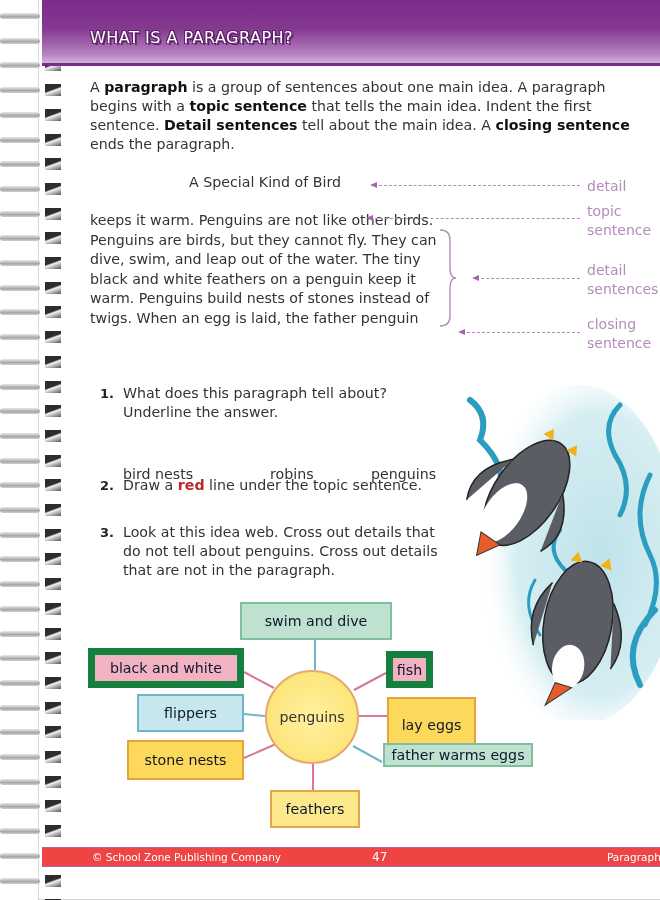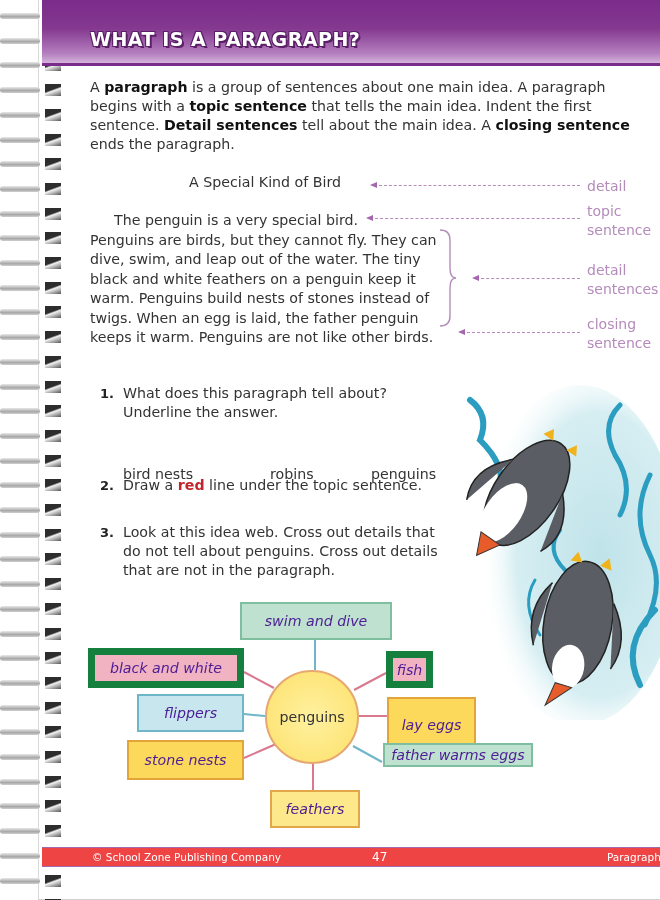--- a/index.html
+++ b/index.html
@@ -7,21 +7,21 @@
     body { position: relative; font-family: "DejaVu Sans", "Liberation Sans", sans-serif; color: #2a2a2a; }
 
     .page { position: absolute; left: 38px; top: 0; width: 622px; height: 900px; background: #fff; border-left: 1px solid #d8d8d8; border-bottom: 1px solid #d0d0d0; }
 
     .binding { position: absolute; left: 0; top: 0; width: 62px; height: 900px; }
     .coil { position: absolute; left: 0; width: 62px; height: 12px; }
     .coil .wire { position: absolute; left: 0; top: 3px; width: 40px; height: 6px; border-radius: 3px; background: linear-gradient(#e8e8e8, #a8a8a8 60%, #cfcfcf); }
     .coil .hole { position: absolute; left: 45px; top: 0; width: 16px; height: 12px; background: linear-gradient(160deg, #2d2d2d 45%, #f2f2f2 55%, #555 100%); }
 
     .header-band { position: absolute; left: 42px; top: 0; width: 618px; height: 66px; background: linear-gradient(180deg, #7a2c8a 0%, #84388f 45%, #b47fbf 85%, #d2b3d8 100%); border-bottom: 3px solid #7a2c8a; }
-    .header-title { position: absolute; left: 90px; top: 28px; font-family: "DejaVu Sans", sans-serif; font-weight: bold; font-size: 19px; letter-spacing: 0.5px; color: #fff; text-shadow: 2px 2px 0 #5a1f66, -1px -1px 0 #5a1f66, 1px -1px 0 #5a1f66, -1px 1px 0 #5a1f66; }
+    .header-title { position: absolute; left: 90px; top: 28px; font-family: "DejaVu Sans", sans-serif; font-weight: normal; font-size: 16px; letter-spacing: 0.5px; color: #fff; text-shadow: 2px 2px 0 #5a1f66, -1px -1px 0 #5a1f66, 1px -1px 0 #5a1f66, -1px 1px 0 #5a1f66; }
 
     .intro { position: absolute; left: 90px; top: 78px; width: 550px; font-size: 14.2px; line-height: 19px; color: #333; }
     .intro b { color: #111; }
 
     .story-title { position: absolute; left: 189px; top: 174px; font-size: 14.2px; color: #333; }
     .story { position: absolute; left: 90px; top: 211px; width: 360px; font-size: 14.2px; line-height: 19.5px; color: #333; }
     .story .indent { padding-left: 24px; }
 
     .brace { position: absolute; left: 438px; top: 228px; width: 18px; height: 100px; }
     .pointer { position: absolute; height: 2px; border-top: 1.5px dashed #b889bf; }
@@ -30,21 +30,21 @@
 
     .q { position: absolute; left: 100px; font-size: 14.2px; line-height: 19px; color: #333; }
     .q .num { position: absolute; left: 0; font-weight: bold; font-size: 13px; color: #222; }
     .q .txt { padding-left: 23px; display: block; }
     .q .red { color: #c0272d; font-weight: bold; }
     .choice { position: absolute; top: 432px; font-size: 14.2px; color: #333; margin-top: 34px; }
 
     .illustration { position: absolute; left: 450px; top: 385px; width: 210px; height: 335px; }
 
     .web { position: absolute; left: 0; top: 0; width: 660px; height: 900px; pointer-events: none; }
-    .node { position: absolute; display: flex; align-items: center; justify-content: center; font-size: 14.2px; color: #4c1d95; pointer-events: auto; font-style: italic; }
+    .node { position: absolute; display: flex; align-items: center; justify-content: center; font-size: 14.2px; color: #0f172a; pointer-events: auto; }
     .node.green { background: #bfe1cf; border: 2px solid #7fbe9f; }
     .node.pink { background: #f1b3c2; border: 7px solid #15803d; }
     .node.blue { background: #c7e6ee; border: 2px solid #6fb6c8; }
     .node.yellow { background: #fcd95a; border: 2px solid #e3a43a; }
     .node.lyellow { background: #fde98c; border: 2px solid #e4a748; }
     .center-node { position: absolute; left: 265px; top: 670px; width: 94px; height: 94px; border-radius: 50%; background: radial-gradient(circle, #fff1a0 0%, #fde57a 70%, #f7d46a 100%); border: 2px solid #e6a870; display: flex; align-items: center; justify-content: center; font-size: 14.2px; color: #333; }
 
     .footer { position: absolute; left: 42px; top: 847px; width: 618px; height: 20px; background: #ef4444; border-top: 1px solid #a06aab; border-bottom: 1px solid #a06aab; color: #fff; font-size: 10.5px; }
     .footer .copy { position: absolute; left: 50px; top: 3px; }
     .footer .pnum { position: absolute; left: 330px; top: 2px; font-size: 12px; }
@@ -208,23 +208,22 @@
 <div class="header-band"></div>
 <div class="header-title">WHAT IS A PARAGRAPH?</div>
 
 <div class="intro">
   <span>A </span><b>paragraph</b><span> is a group of sentences about one main idea. A paragraph begins with a </span><b>topic sentence</b><span> that tells the main idea. Indent the first sentence. </span><b>Detail sentences</b><span> tell about the main idea. A </span><b>closing sentence</b><span> ends the paragraph.</span>
 </div>
 
 <div class="story-title">A Special Kind of Bird</div>
 
 <div class="story">
-  <div class="indent">The penguin is a very special bird.</div>
+  <div>keeps it warm. Penguins are not like other birds.</div>
   <div>Penguins are birds, but they cannot fly. They can dive, swim, and leap out of the water. The tiny black and white feathers on a penguin keep it warm. Penguins build nests of stones instead of twigs. When an egg is laid, the father penguin</div>
-  <div>keeps it warm. Penguins are not like other birds.</div>
 </div>
 
 <svg class="brace" viewBox="0 0 18 100">
   <path d="M2 2 Q12 2 12 12 L12 40 Q12 50 18 50 Q12 50 12 60 L12 88 Q12 98 2 98" fill="none" stroke="#b48bbb" stroke-width="1.4"></path>
 </svg>
 
 <div class="pointer" style="left:374px; top:185px; width:206px;"></div>
 <div class="label" style="left:587px; top:177px;">detail</div>
 
 <div class="pointer" style="left:370px; top:218px; width:210px;"></div>

